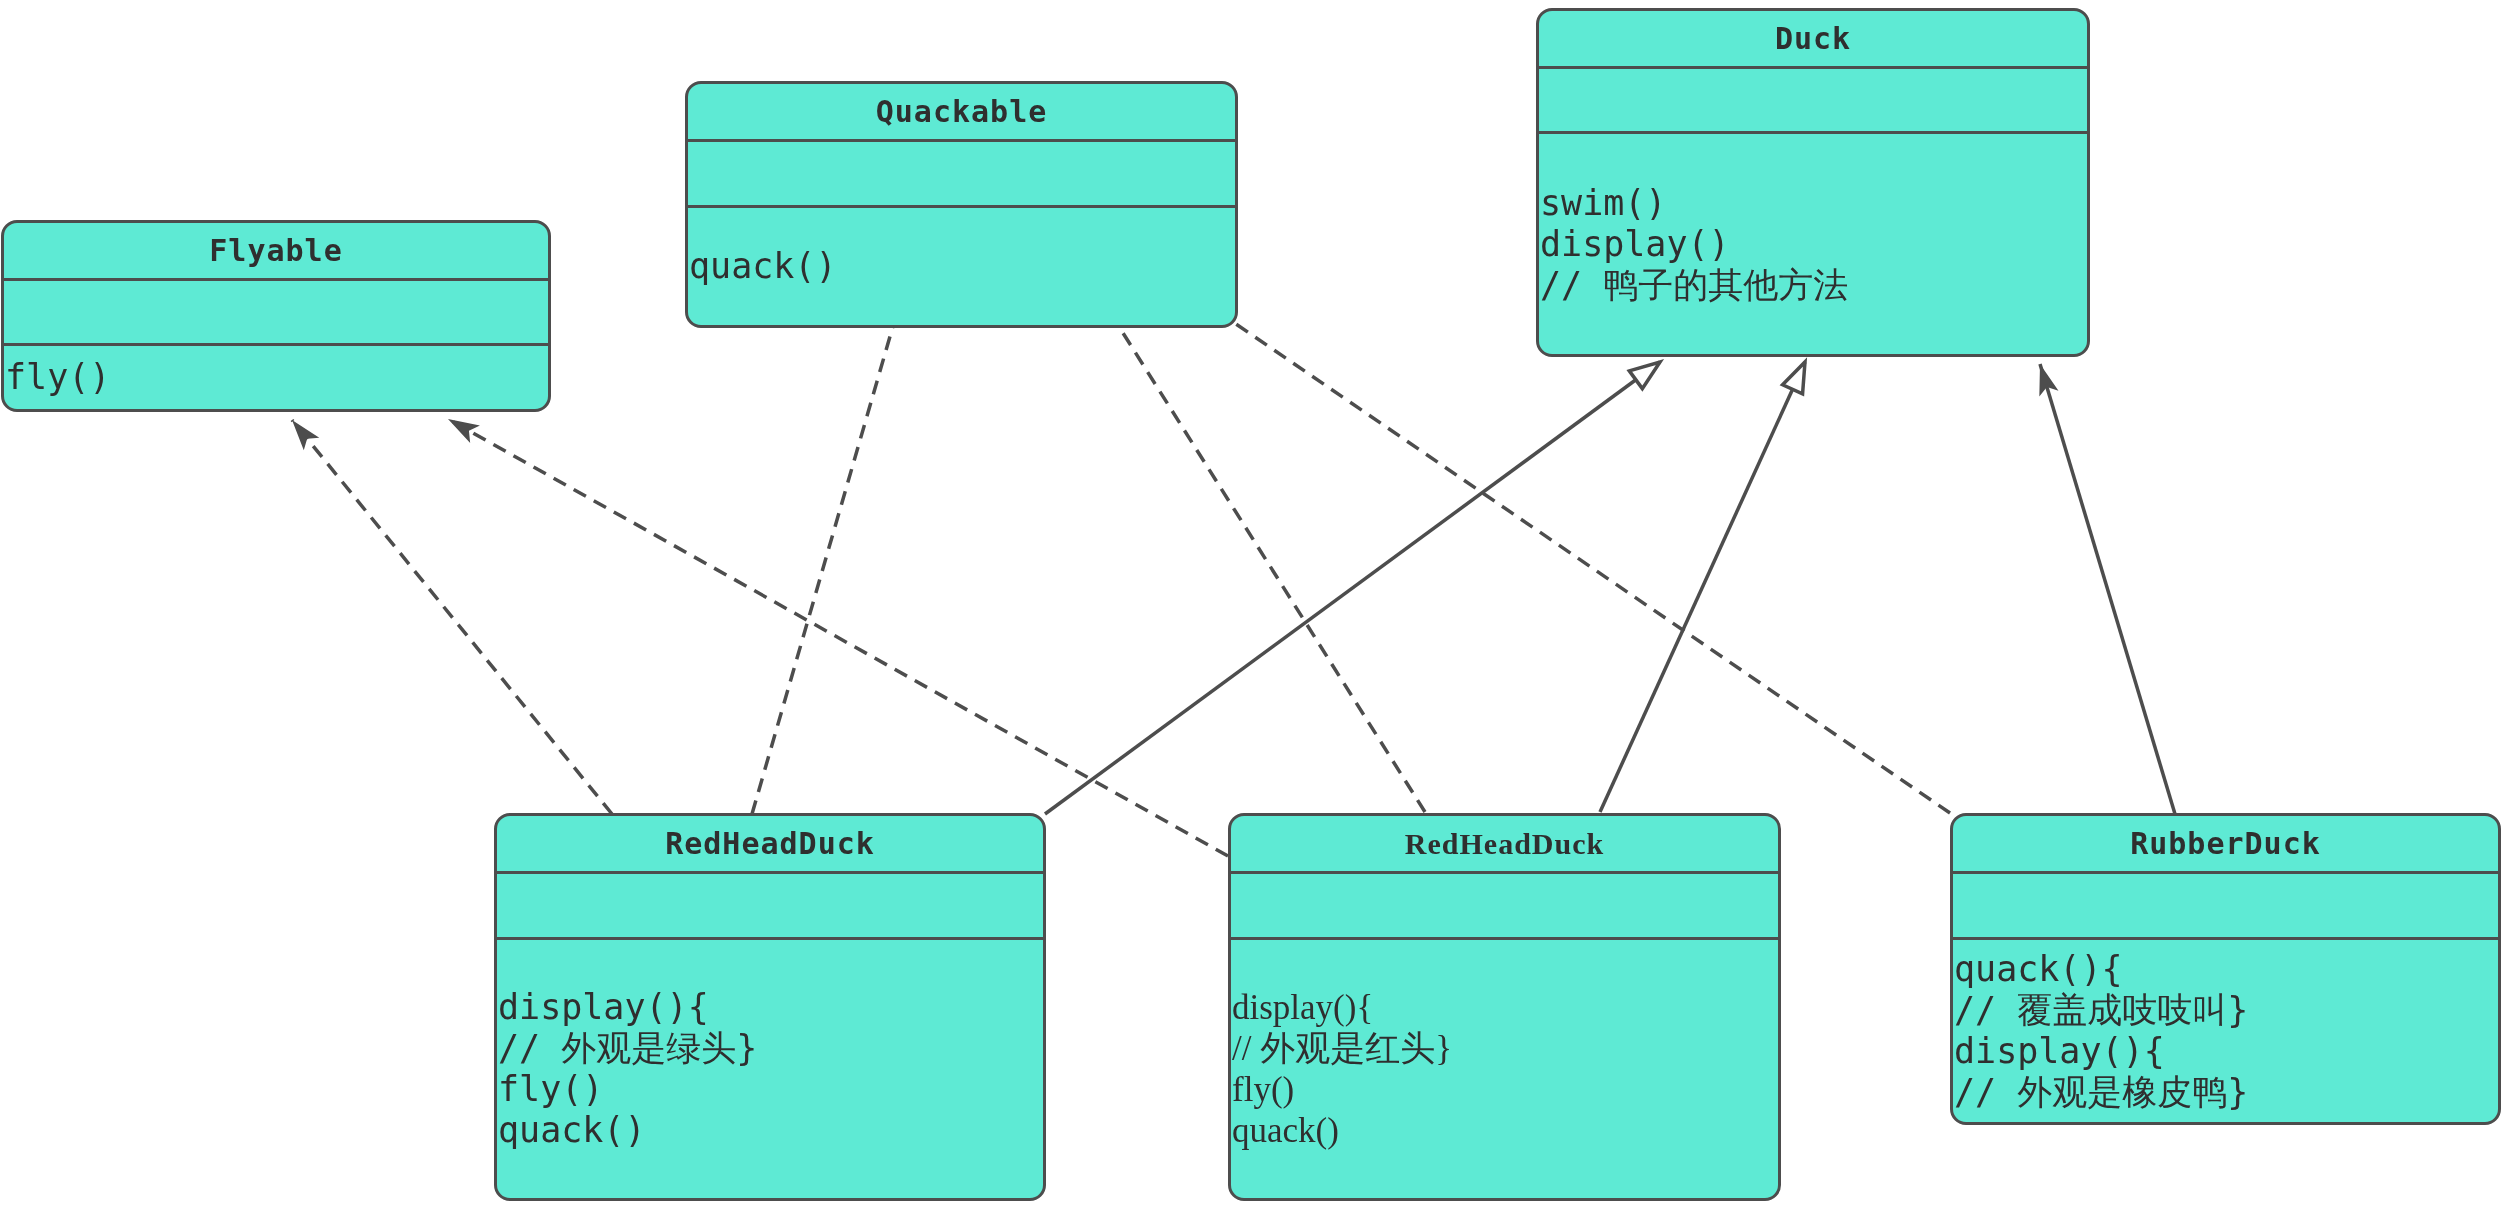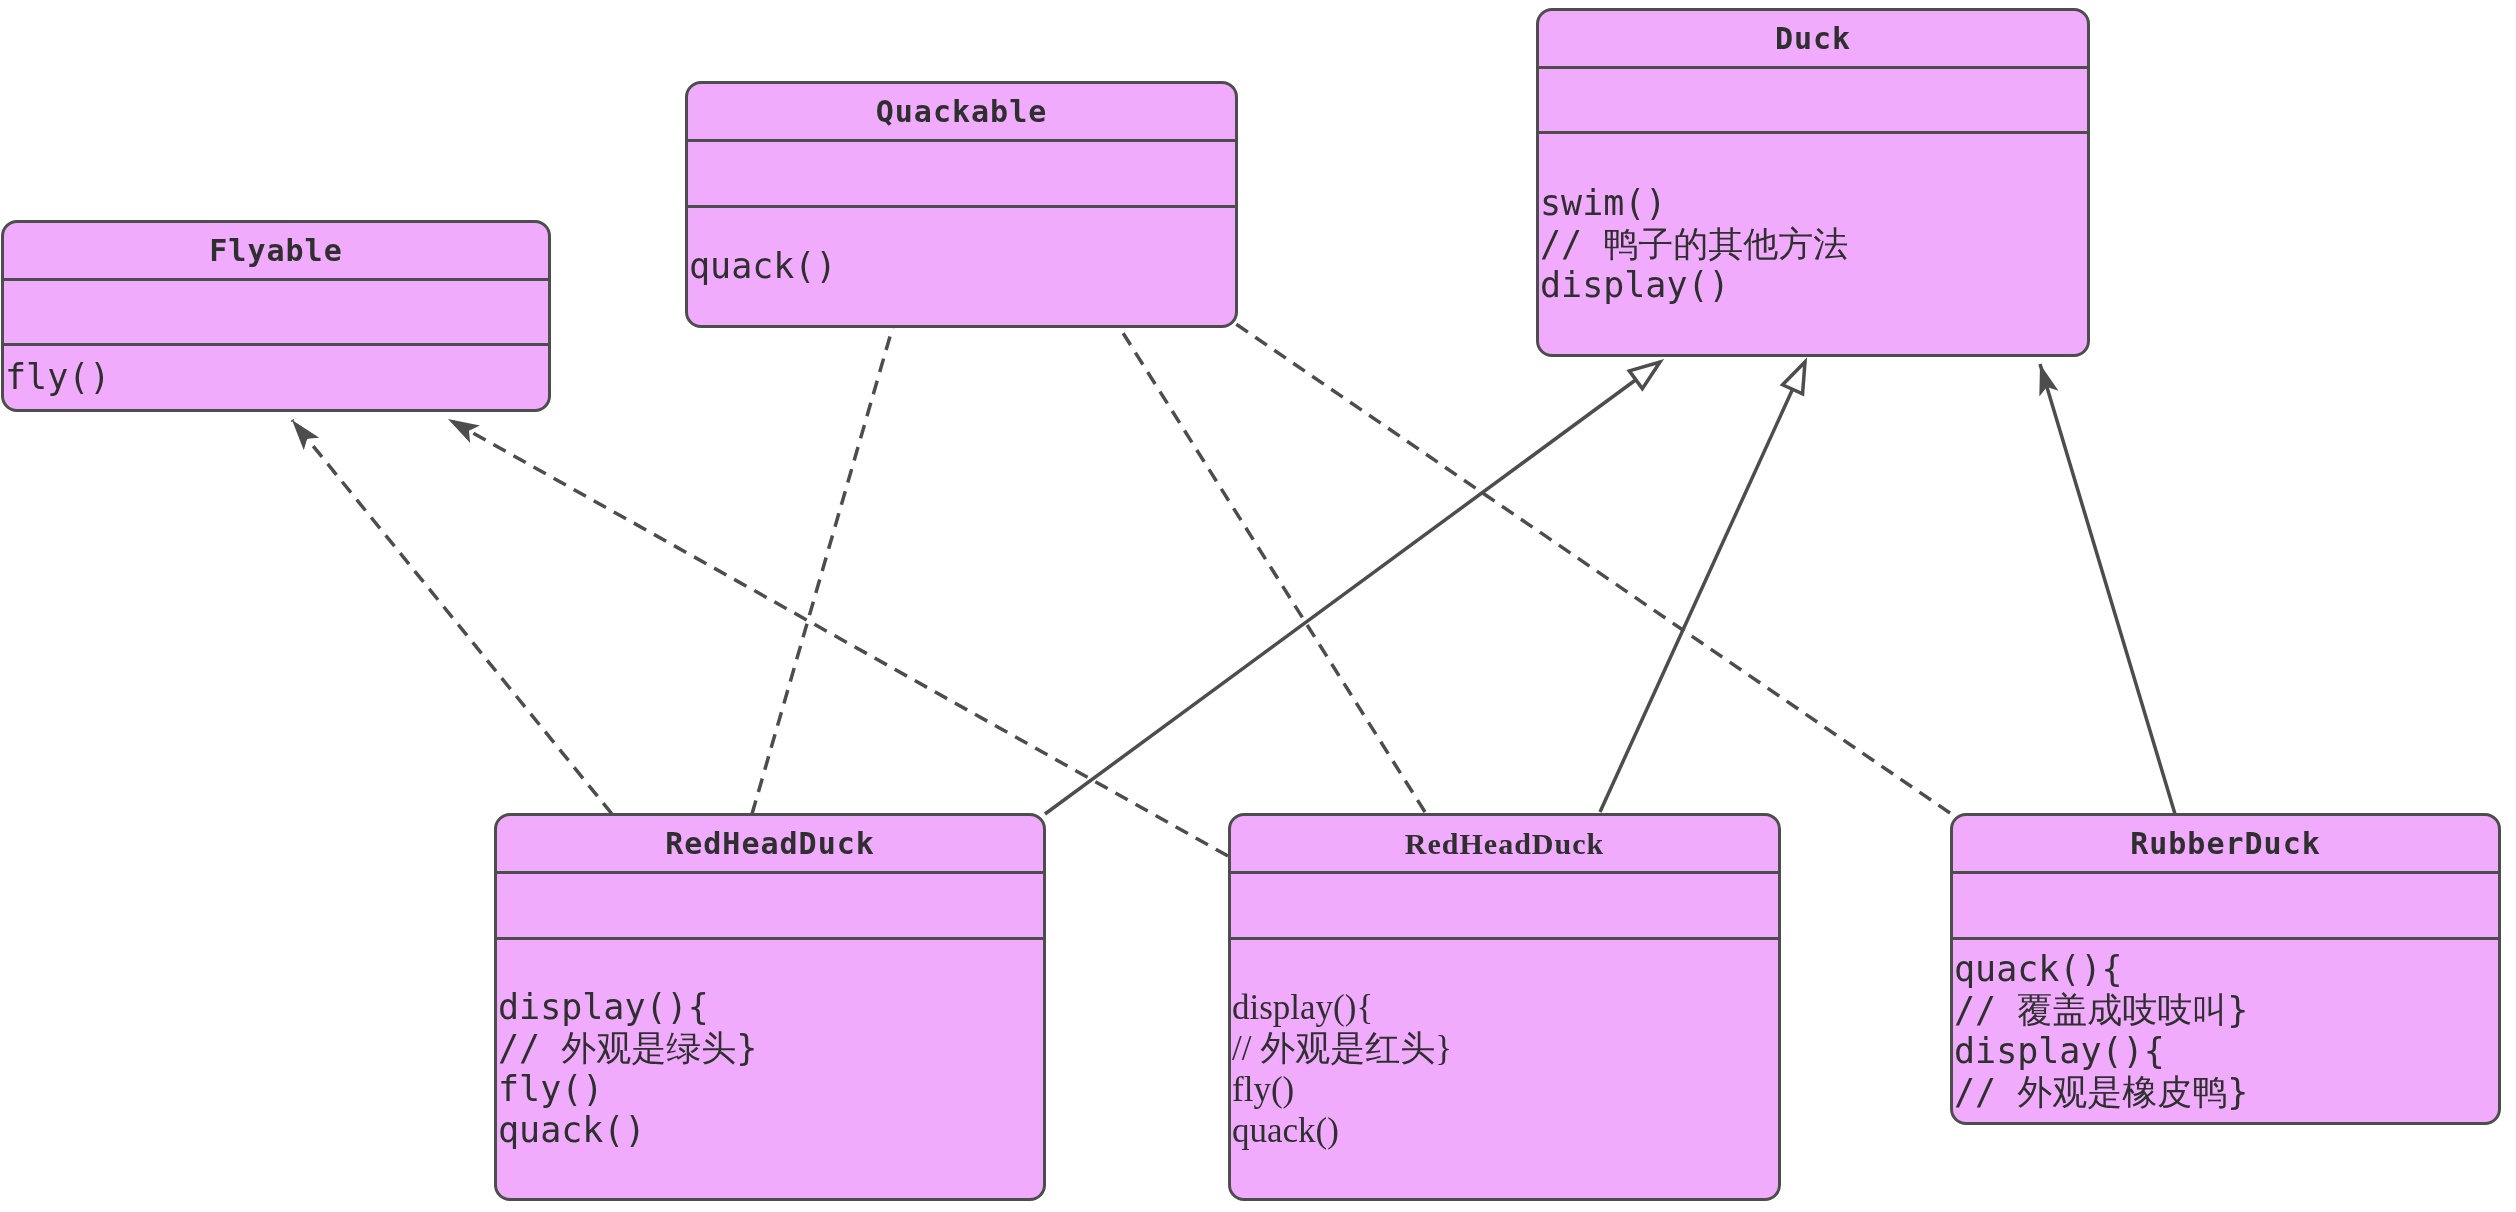--- a/index.html
+++ b/index.html
@@ -7,21 +7,21 @@
     position:relative;
     width:2516px;height:1212px;
     background:#ffffff;
     font-family:"DejaVu Sans Mono","Liberation Mono",monospace;
     overflow:hidden;
   }
   svg.edges{position:absolute;left:0;top:0;width:2516px;height:1212px;}
   .uml-box{
     position:absolute;
     display:flex;flex-direction:column;
-    background:#f0abfc;
+    background:#5eead4;
     border:3.5px solid #4d4d4d;
     border-radius:16px;
     box-sizing:border-box;
     color:#2f2f2f;
   }
   .uml-title{
     flex:0 0 var(--t);
     border-bottom:3.5px solid #4d4d4d;
     display:flex;align-items:center;justify-content:center;
     font-weight:bold;font-size:30px;
@@ -85,22 +85,22 @@
     <div class="uml-methods">
       <div>quack()</div>
     </div>
   </div>
 
   <div class="uml-box" id="box-duck">
     <div class="uml-title">Duck</div>
     <div class="uml-attrs"></div>
     <div class="uml-methods">
       <div>swim()</div>
+      <div>display()</div>
       <div>// 鸭子的其他方法</div>
-      <div>display()</div>
     </div>
   </div>
 
   <div class="uml-box" id="box-mallardduck">
     <div class="uml-title">RedHeadDuck</div>
     <div class="uml-attrs"></div>
     <div class="uml-methods">
       <div>display(){</div>
       <div>// 外观是绿头}</div>
       <div>fly()</div>

